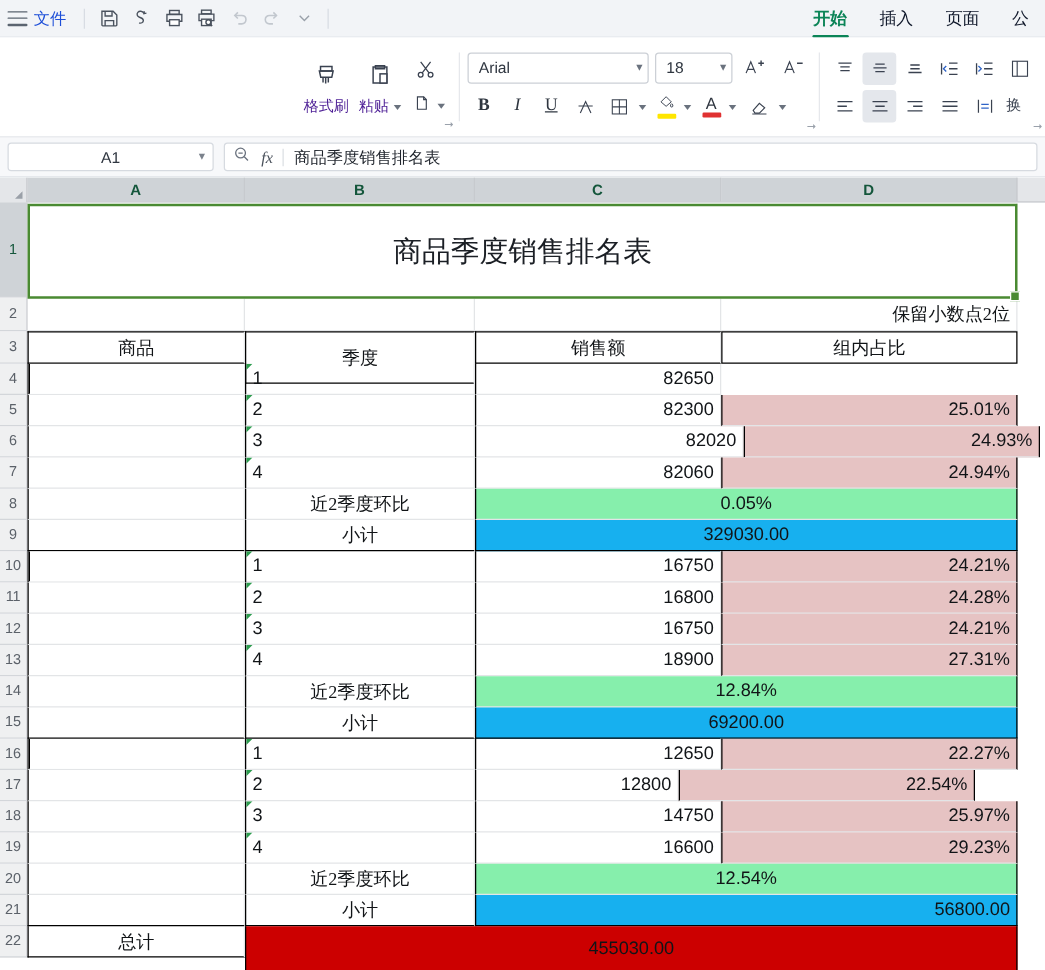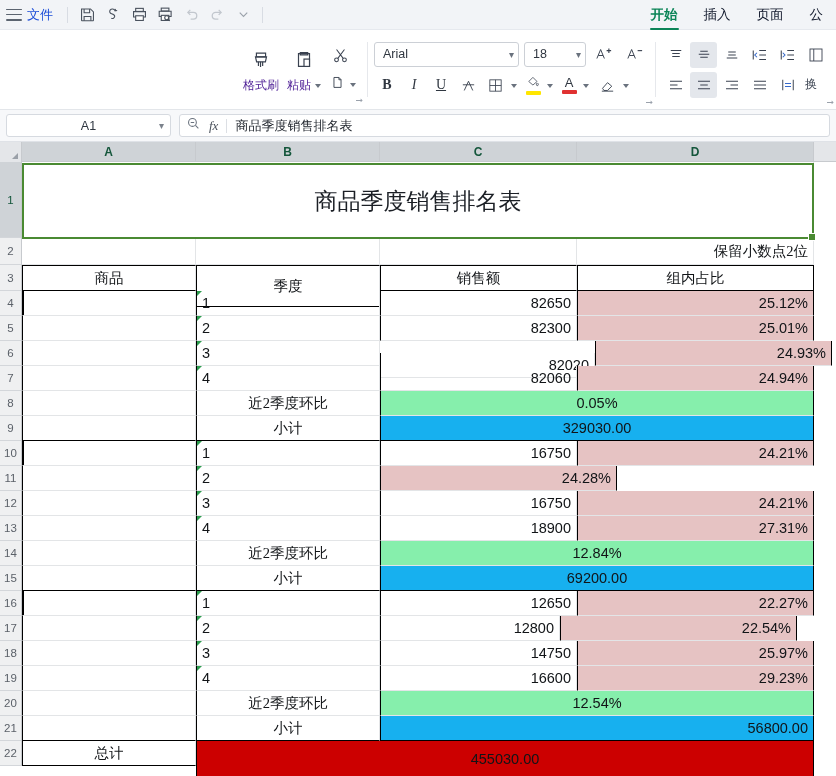--- a/index.html
+++ b/index.html
@@ -535,32 +535,31 @@
           <div class="cell cen zh bt bb bl" style="width: 184px; height: 42px;">季度</div>
           <div class="cell cen zh bt bb bl" style="width: 197px; height: 26px;">销售额</div>
           <div class="cell cen zh bt bb bl br" style="width: 237px; height: 26px;">组内占比</div>
         </div>
         <div class="grow" style="height: 25px;">
           <div class="cell cen zh bl" style="width: 174px; height: 25px; position: relative;">
             <div class="zh" style="position: absolute; left: 0px; top: 0px; width: 174px; height: 150px; display: flex; align-items: center; justify-content: center; background: rgb(255, 255, 255); border-left: 1.6px solid rgb(0, 0, 0); border-right: 1px solid rgb(227, 229, 231); z-index: 3; font-size: 14.5px;">PURA70</div>
           </div>
           <div class="cell left bl" style="width: 184px; height: 25px;">1<span class="errmark"></span></div>
           <div class="cell right bl" style="width: 197px; height: 25px;">82650</div>
-          <div class="cell right f-pink bl br" style="width: 237px; height: 25px;">25.12%</div>
         </div>
         <div class="grow" style="height: 25px;">
           <div class="cell cen zh bl" style="width: 174px; height: 25px;"></div>
           <div class="cell left bl" style="width: 184px; height: 25px;">2<span class="errmark"></span></div>
           <div class="cell right bl" style="width: 197px; height: 25px;">82300</div>
           <div class="cell right f-pink bl br" style="width: 237px; height: 25px;">25.01%</div>
         </div>
         <div class="grow" style="height: 25px;">
           <div class="cell cen zh bl" style="width: 174px; height: 25px;"></div>
           <div class="cell left bl" style="width: 184px; height: 25px;">3<span class="errmark"></span></div>
-          <div class="cell right bl" style="width: 215px; height: 25px; margin-top: 12px;">82020</div>
+          <div class="cell right bl" style="width: 215px; height: 25px;">82020</div>
           <div class="cell right f-pink bl br" style="width: 237px; height: 25px;">24.93%</div>
         </div>
         <div class="grow" style="height: 25px;">
           <div class="cell cen zh bl" style="width: 174px; height: 25px;"></div>
           <div class="cell left bl" style="width: 184px; height: 25px;">4<span class="errmark"></span></div>
           <div class="cell right bl" style="width: 197px; height: 25px;">82060</div>
           <div class="cell right f-pink bl br" style="width: 237px; height: 25px;">24.94%</div>
         </div>
         <div class="grow" style="height: 25px;">
           <div class="cell cen zh bl" style="width: 174px; height: 25px;"></div>
@@ -576,20 +575,21 @@
           <div class="cell cen zh bl" style="width: 174px; height: 25px; position: relative;">
             <div class="zh" style="position: absolute; left: 0px; top: 0px; width: 174px; height: 150px; display: flex; align-items: center; justify-content: center; background: rgb(255, 255, 255); border-left: 1.6px solid rgb(0, 0, 0); border-right: 1px solid rgb(227, 229, 231); z-index: 3; font-size: 14.5px;">笔记本电脑</div>
           </div>
           <div class="cell left bl" style="width: 184px; height: 25px;">1<span class="errmark"></span></div>
           <div class="cell right bl" style="width: 197px; height: 25px;">16750</div>
           <div class="cell right f-pink bl br" style="width: 237px; height: 25px;">24.21%</div>
         </div>
         <div class="grow" style="height: 25px;">
           <div class="cell cen zh bl" style="width: 174px; height: 25px;"></div>
           <div class="cell left bl" style="width: 184px; height: 25px;">2<span class="errmark"></span></div>
+          <div class="cell right bl" style="width: 197px; height: 25px;">16800</div>
           <div class="cell right f-pink bl br" style="width: 237px; height: 25px;">24.28%</div>
         </div>
         <div class="grow" style="height: 25px;">
           <div class="cell cen zh bl" style="width: 174px; height: 25px;"></div>
           <div class="cell left bl" style="width: 184px; height: 25px;">3<span class="errmark"></span></div>
           <div class="cell right bl" style="width: 197px; height: 25px;">16750</div>
           <div class="cell right f-pink bl br" style="width: 237px; height: 25px;">24.21%</div>
         </div>
         <div class="grow" style="height: 25px;">
           <div class="cell cen zh bl" style="width: 174px; height: 25px;"></div>
@@ -611,21 +611,21 @@
           <div class="cell cen zh bl" style="width: 174px; height: 25px; position: relative;">
             <div class="zh" style="position: absolute; left: 0px; top: 0px; width: 174px; height: 150px; display: flex; align-items: center; justify-content: center; background: rgb(255, 255, 255); border-left: 1.6px solid rgb(0, 0, 0); border-right: 1px solid rgb(227, 229, 231); z-index: 3; font-size: 14.5px;">台式电脑</div>
           </div>
           <div class="cell left bl" style="width: 184px; height: 25px;">1<span class="errmark"></span></div>
           <div class="cell right bl" style="width: 197px; height: 25px;">12650</div>
           <div class="cell right f-pink bl br" style="width: 237px; height: 25px;">22.27%</div>
         </div>
         <div class="grow" style="height: 25px;">
           <div class="cell cen zh bl" style="width: 174px; height: 25px;"></div>
           <div class="cell left bl" style="width: 184px; height: 25px;">2<span class="errmark"></span></div>
-          <div class="cell right bl" style="width: 180px; height: 25px;">12800</div>
+          <div class="cell right bl" style="width: 163px; height: 25px;">12800</div>
           <div class="cell right f-pink bl br" style="width: 237px; height: 25px;">22.54%</div>
         </div>
         <div class="grow" style="height: 25px;">
           <div class="cell cen zh bl" style="width: 174px; height: 25px;"></div>
           <div class="cell left bl" style="width: 184px; height: 25px;">3<span class="errmark"></span></div>
           <div class="cell right bl" style="width: 197px; height: 25px;">14750</div>
           <div class="cell right f-pink bl br" style="width: 237px; height: 25px;">25.97%</div>
         </div>
         <div class="grow" style="height: 25px;">
           <div class="cell cen zh bl" style="width: 174px; height: 25px;"></div>

